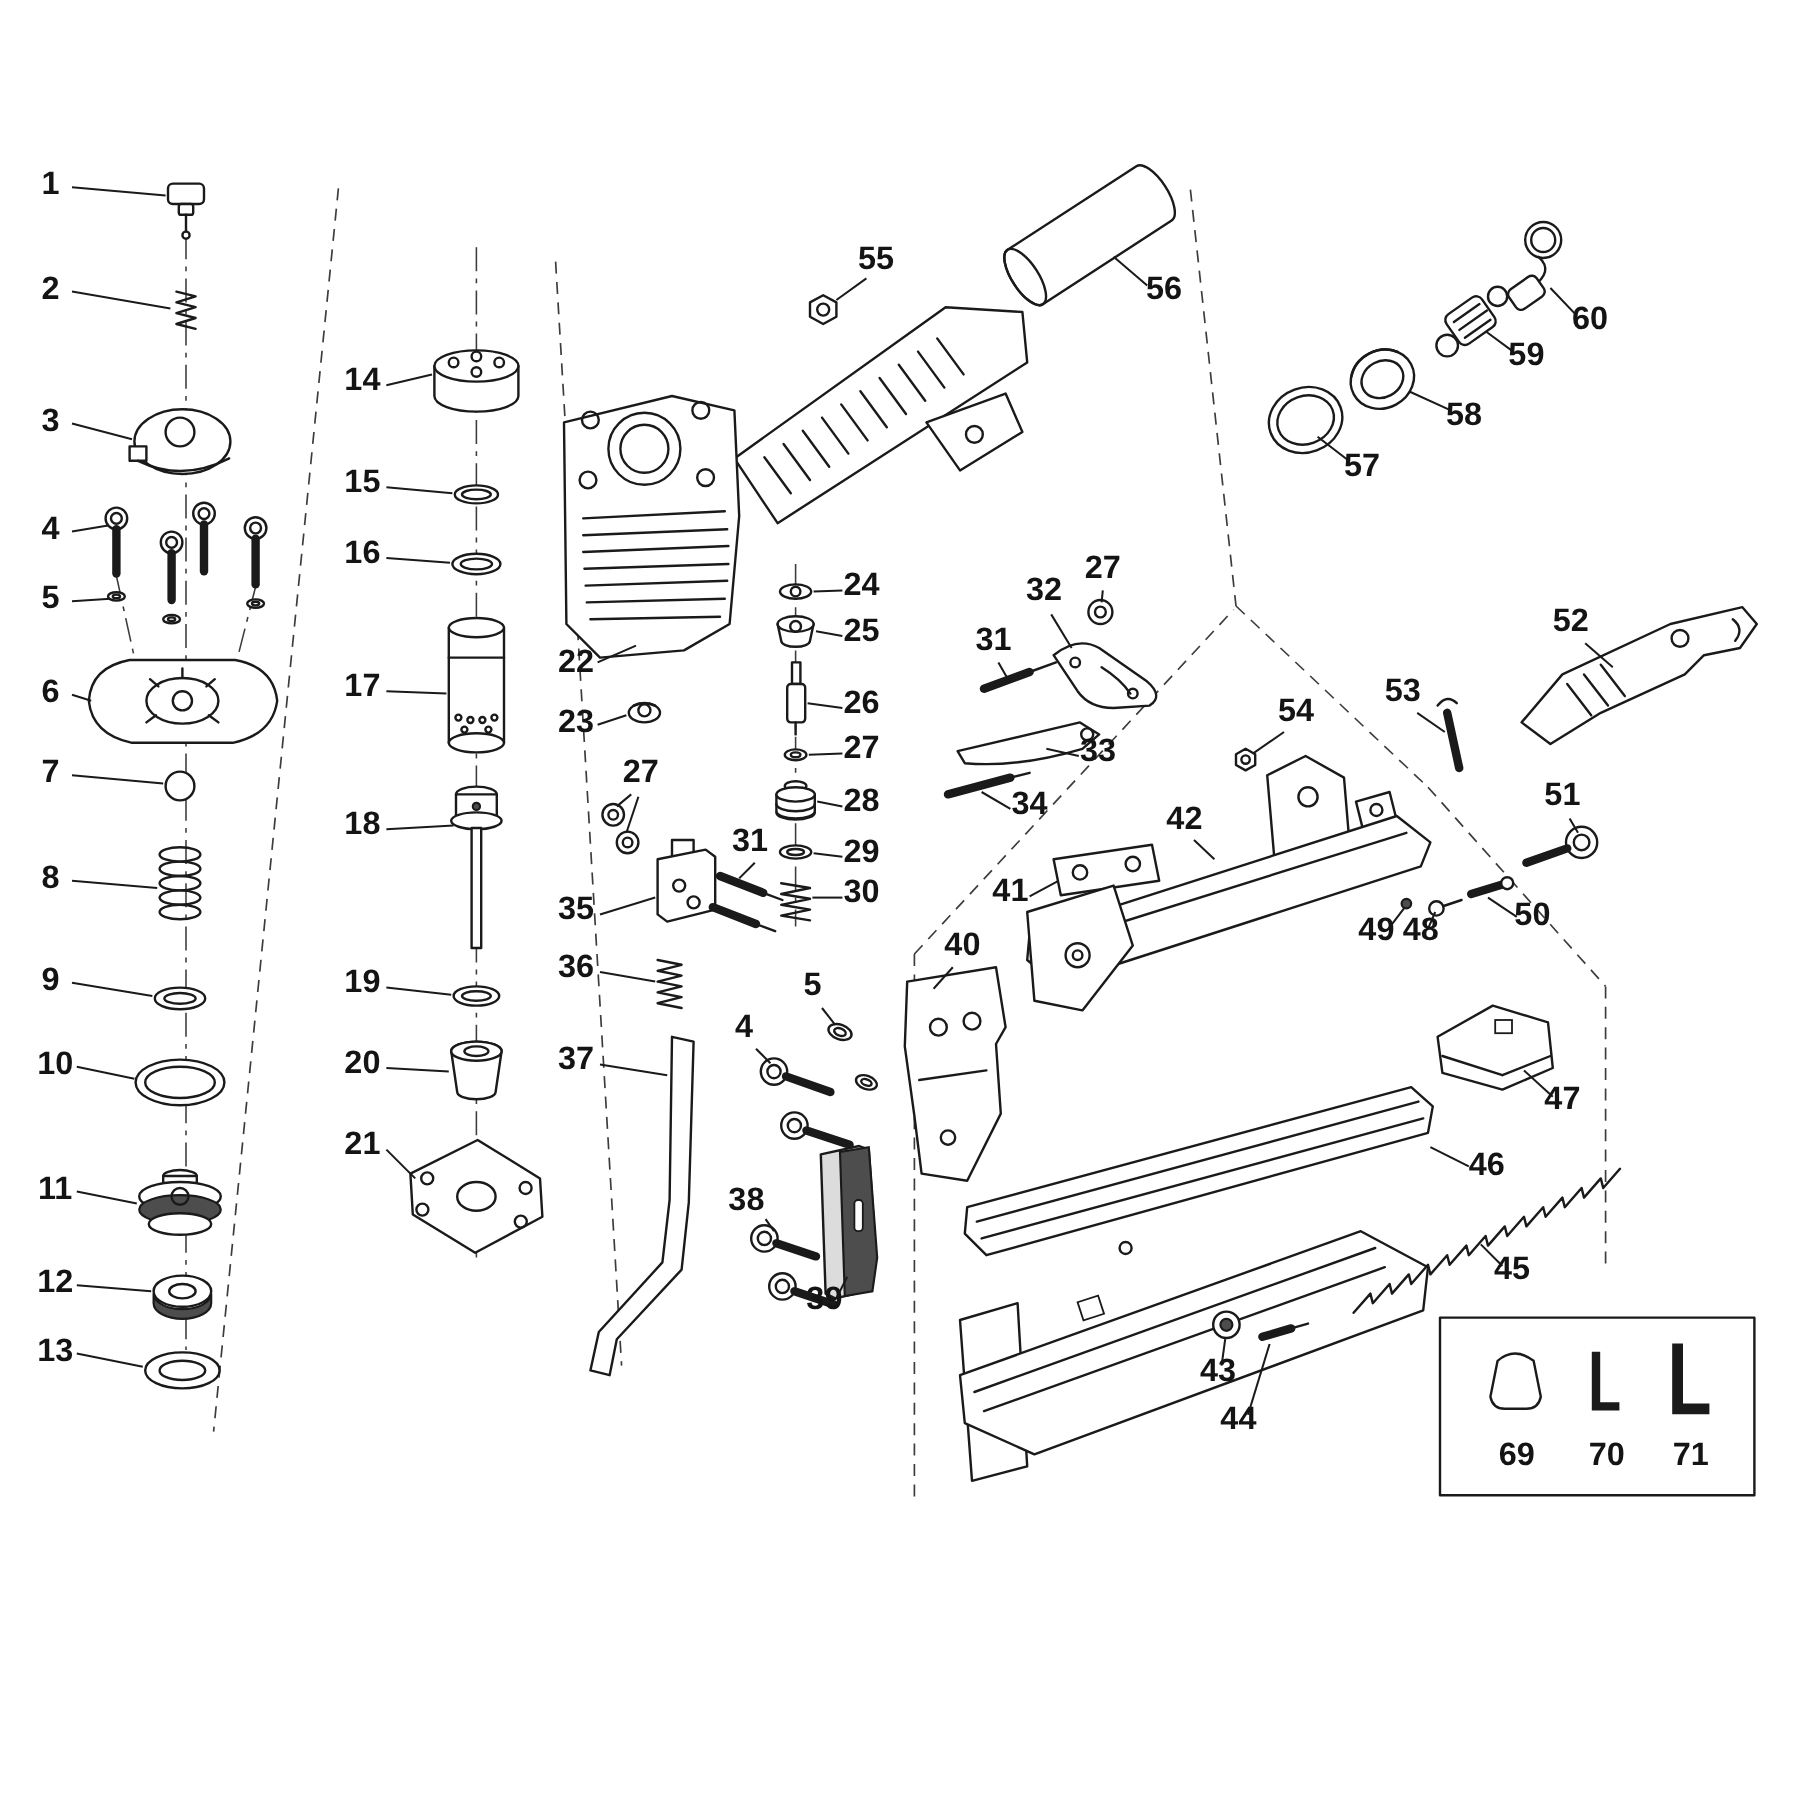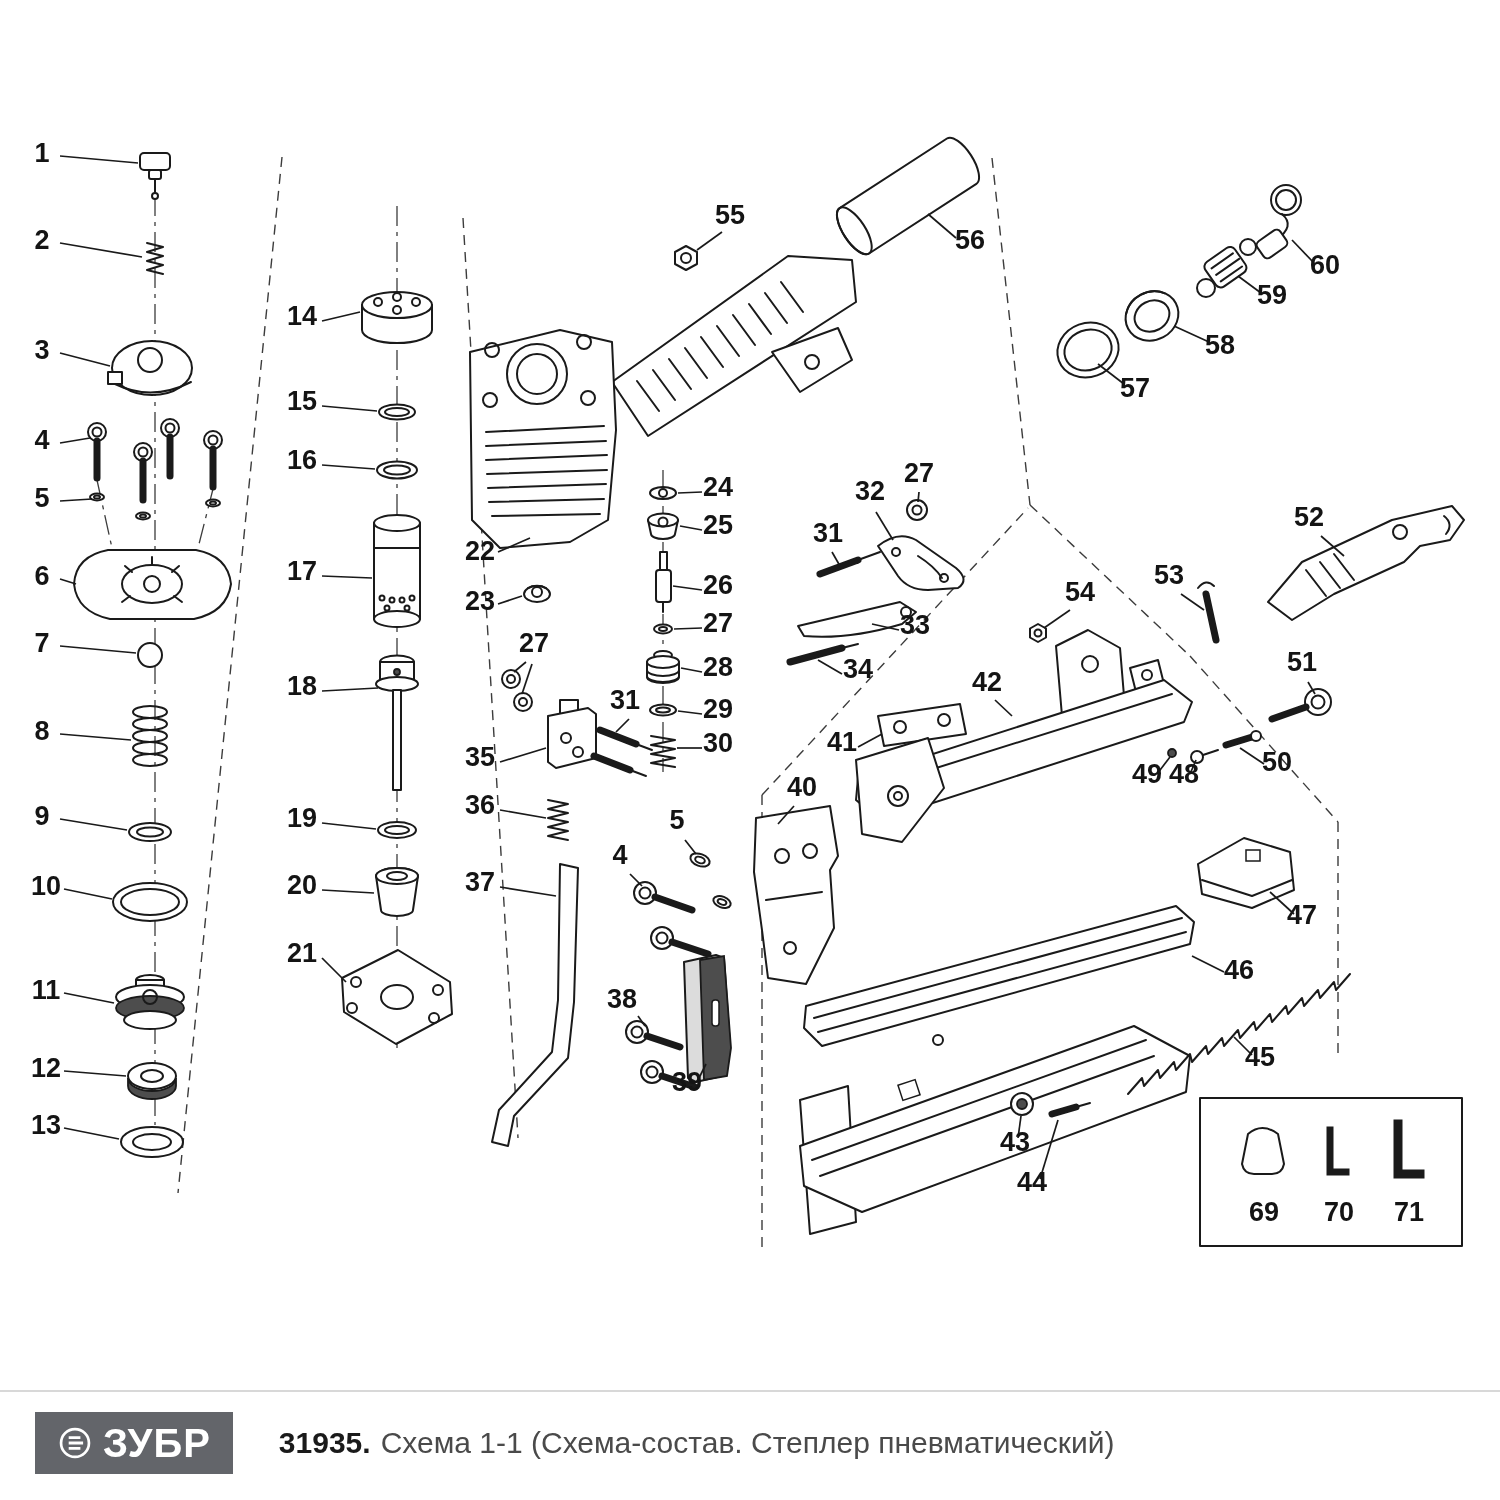--- a/index.html
+++ b/index.html
@@ -574,28 +574,14 @@
     <text class="lbl" x="1239" y="979">46</text>
     <text class="lbl" x="1260" y="1066">45</text>
     <text class="lbl" x="1015" y="1151">43</text>
     <text class="lbl" x="1032" y="1191">44</text>
     <text class="lbl" x="1264" y="1221">69</text>
     <text class="lbl" x="1339" y="1221">70</text>
     <text class="lbl" x="1409" y="1221">71</text>
   </g>
 </svg>
 
-<div class="footer">
-  <div class="footer-inner">
-    <div class="logo-box">
-      <svg width="36" height="36" viewBox="0 0 40 40">
-        <circle cx="20" cy="20" r="15.5" fill="none" stroke="#ffffff" stroke-width="3"></circle>
-        <path d="M13,14 h13 M13,20 h16 M13,26 h13" stroke="#ffffff" stroke-width="3.2" fill="none"></path>
-      </svg>
-      <span class="logo-text">ЗУБР</span>
-    </div>
-    <div class="caption">
-      <span class="model">31935.</span><span class="cap-text">Схема 1-1 (Схема-состав. Степлер пневматический)</span>
-    </div>
-  </div>
+
 </div>
 
-</div>
-
 </body></html>

